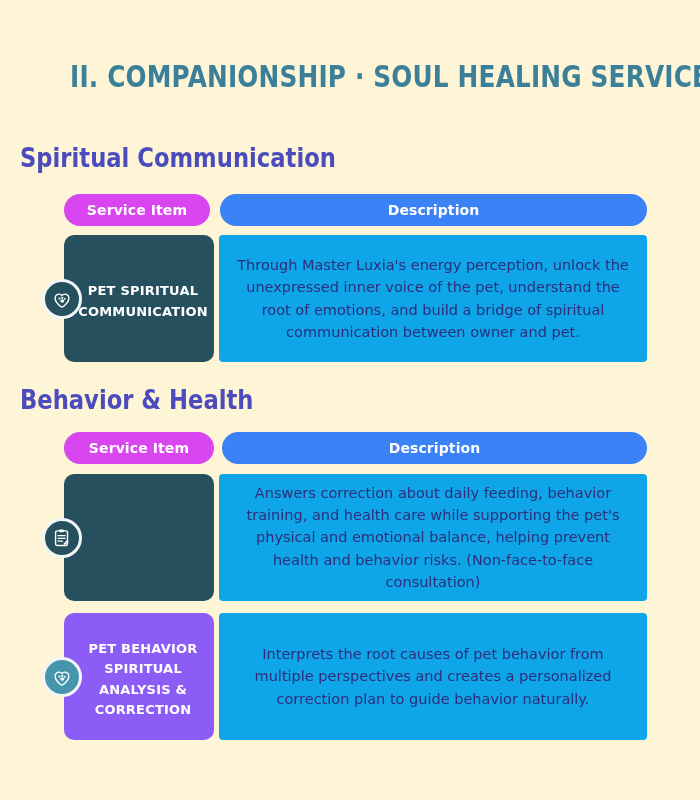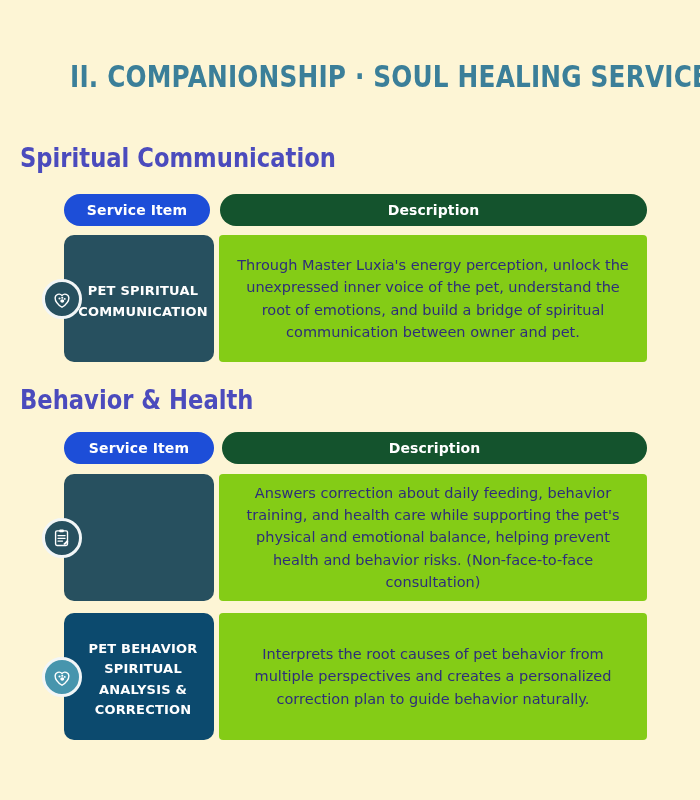--- a/index.html
+++ b/index.html
@@ -74,27 +74,27 @@
     justify-content: center;
     color: #ffffff;
     font-weight: bold;
     font-size: 14px;
     font-family: "DejaVu Sans", sans-serif;
     letter-spacing: 0.1px;
     box-sizing: border-box;
   }
   .hdr-service {
     left: 0;
-    background: #1d4ed8;
+    background: #d946ef;
   }
   .t1 .hdr-service { width: 146px; }
   .t2 .hdr-service { width: 150px; }
 
   .hdr-desc {
-    background: #14532d;
+    background: #3b82f6;
   }
   .t1 .hdr-desc { left: 156px; width: 427px; }
   .t2 .hdr-desc { left: 158px; width: 425px; }
 
   
   .row {
     position: absolute;
     left: 64px;
     width: 583px;
   }
@@ -116,29 +116,29 @@
     box-sizing: border-box;
     padding: 6px 10px 0 18px;
     color: #ffffff;
     font-weight: bold;
     font-size: 13px;
     line-height: 1.55;
     font-family: "DejaVu Sans", sans-serif;
     letter-spacing: 0.2px;
   }
   .label-box.dark { background: #27505f; }
-  .label-box.teal { background: #0c4a6e; }
+  .label-box.teal { background: #8b5cf6; }
 
   .desc-box {
     position: absolute;
     left: 155px;
     top: 0;
     width: 428px;
     height: 100%;
-    background: #84cc16;
+    background: #0ea5e9;
     border-radius: 4px;
     display: flex;
     align-items: center;
     justify-content: center;
     text-align: center;
     box-sizing: border-box;
     padding: 8px 14px;
     color: #2e2e7a;
     font-size: 14.5px;
     line-height: 1.52;

